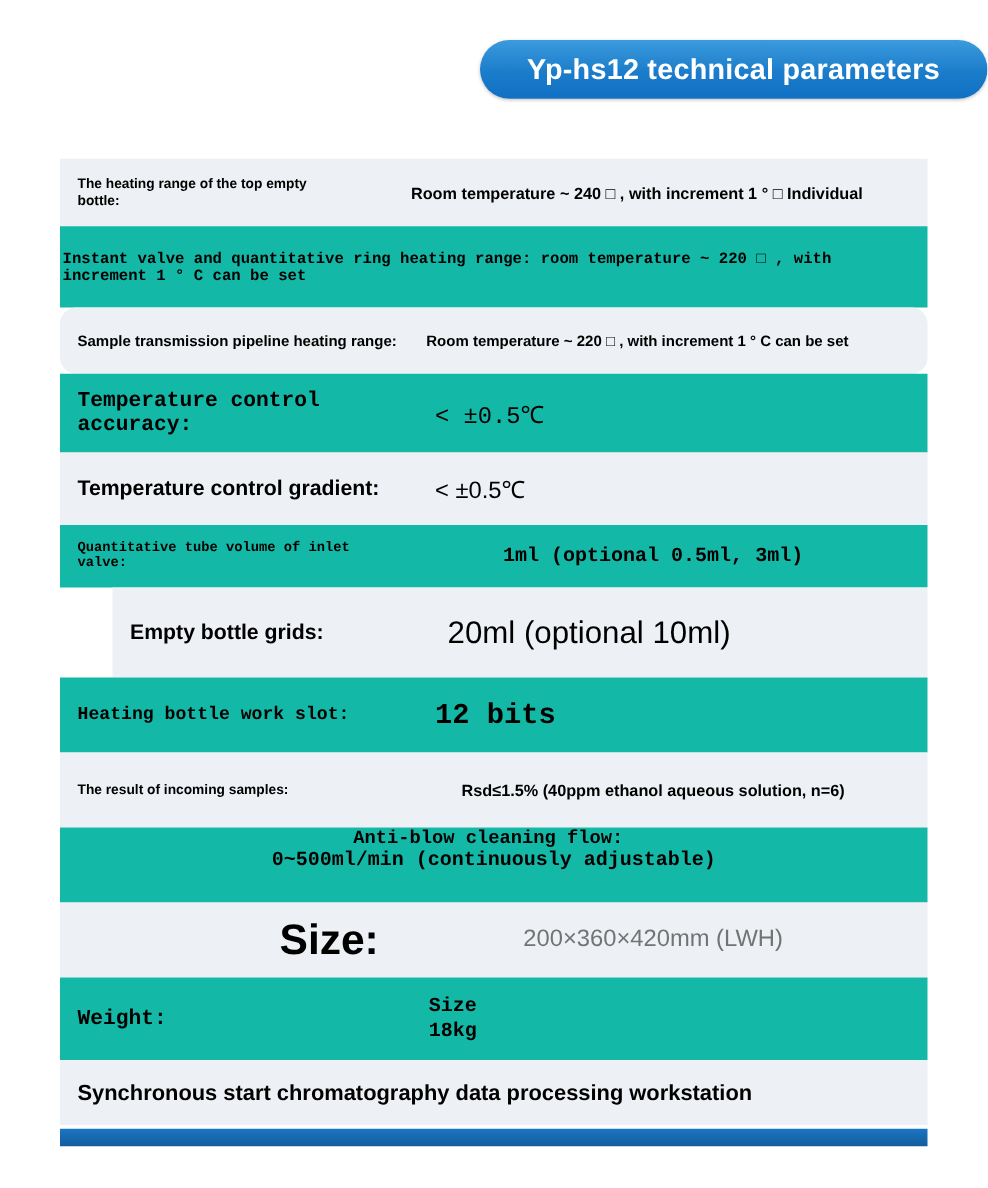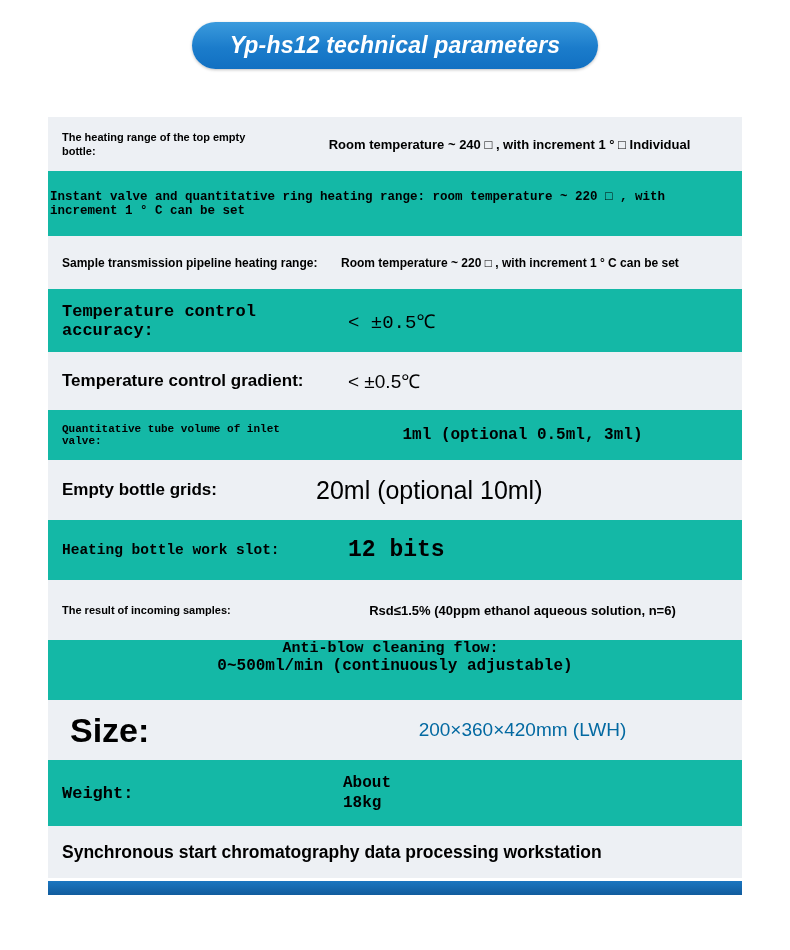--- a/index.html
+++ b/index.html
@@ -6,24 +6,23 @@
     margin: 0;
     padding: 0;
     background: #ffffff;
     width: 790px;
     height: 950px;
     font-family: "Liberation Sans", sans-serif;
     color: #000;
     overflow: hidden;
   }
   .header-wrap {
-    padding-top: 22px;
+    padding-top: 32px;
     display: flex;
-    justify-content: center;
-    font-style: italic;
+    justify-content: flex-end;
   }
   .header-pill {
     background: linear-gradient(180deg, #3b9bdd 0%, #1b7ccb 55%, #1170c2 100%);
     color: #fff;
     font-size: 23px;
     font-weight: bold;
     padding: 10px 38px;
     border-radius: 26px;
     box-shadow: 0 1px 3px rgba(0,0,0,0.25);
     letter-spacing: 0.2px;
@@ -42,55 +41,55 @@
   .lbl { font-weight: bold; box-sizing: border-box; }
   .val { box-sizing: border-box; }
 
   .r0 { height: 54px; }
   .r0 .lbl { width: 229px; padding-left: 14px; font-size: 11px; line-height: 1.3; }
   .r0 .val { flex: 1; text-align: center; font-size: 13px; font-weight: 600; }
 
   .r1 { height: 65px; }
   .r1 .val { width: 100%; padding: 0 2px; font-size: 12.5px; font-weight: bold; text-align: left; }
 
-  .r2 { height: 53px; }
+  .r2 { height: 53px; border-radius: 13px; }
   .r2 .lbl { width: 293px; padding-left: 14px; font-size: 12px; }
   .r2 .val { flex: 1; text-align: left; font-size: 12px; font-weight: 600; }
 
   .r3 { height: 63px; }
   .r3 .lbl { width: 300px; padding-left: 14px; font-size: 17px; }
   .r3 .val { font-size: 19px; text-align: left; }
 
   .r4 { height: 58px; }
   .r4 .lbl { width: 300px; padding-left: 14px; font-size: 17px; }
   .r4 .val { font-size: 19px; text-align: left; }
 
   .r5 { height: 50px; }
   .r5 .lbl { width: 255px; padding-left: 14px; font-size: 11px; }
   .r5 .val { flex: 1; text-align: center; font-size: 16px; font-weight: bold; }
 
-  .r6 { height: 60px; }
+  .r6 { height: 72px; margin-left: 42px; }
   .r6 .lbl { width: 255px; padding-left: 14px; font-size: 17px; }
   .r6 .val { flex: 1; text-align: left; padding-left: 13px; font-size: 25px; font-weight: normal; }
 
   .r7 { height: 60px; }
   .r7 .lbl { width: 255px; padding-left: 14px; font-size: 14.5px; }
   .r7 .val { text-align: left; padding-left: 45px; font-size: 23px; font-weight: bold; }
 
   .r8 { height: 60px; }
   .r8 .lbl { width: 255px; padding-left: 14px; font-size: 11px; }
   .r8 .val { flex: 1; text-align: center; font-size: 13px; font-weight: 600; }
 
   .r9 { height: 60px; flex-direction: column; }
   .r9 .lbl { width: 253px; padding-left: 14px; font-size: 15px; }
   .r9 .val { flex: 1; text-align: left; font-size: 16px; font-weight: bold; }
 
   .r10 { height: 60px; }
-  .r10 .lbl { width: 255px; padding-left: 22px; font-size: 34px; }
-  .r10 .val { flex: 1; text-align: center; font-size: 19px; font-weight: normal; color: #0369a1; }
+  .r10 .lbl { width: 255px; padding-left: 4px; font-size: 34px; text-align: right; }
+  .r10 .val { flex: 1; text-align: center; font-size: 19px; font-weight: normal; color: #737373; }
 
   .r11 { height: 66px; }
   .r11 .lbl { width: 255px; padding-left: 14px; font-size: 17px; }
   .r11 .val { text-align: left; padding-left: 40px; font-size: 16px; font-weight: bold; line-height: 1.25; }
 
   .r12 { height: 52px; }
   .r12 .val { width: 100%; padding-left: 14px; font-size: 17.5px; font-weight: bold; text-align: left; }
 
   .footer-bar {
     width: 694px;
@@ -158,21 +157,21 @@
   </div>
 
   <div class="row gray r10">
     <div class="lbl">Size:</div>
     <div class="val">200×360×420mm (LWH)</div>
   </div>
 
   <div class="row white r11">
     <div class="lbl">Weight:</div>
     <div class="val">
-      <div>About</div>
+      <div>Size</div>
       <div>18kg</div>
     </div>
   </div>
 
   <div class="row gray r12">
     <div class="val">Synchronous start chromatography data processing workstation</div>
   </div>
 
 </div>
 

